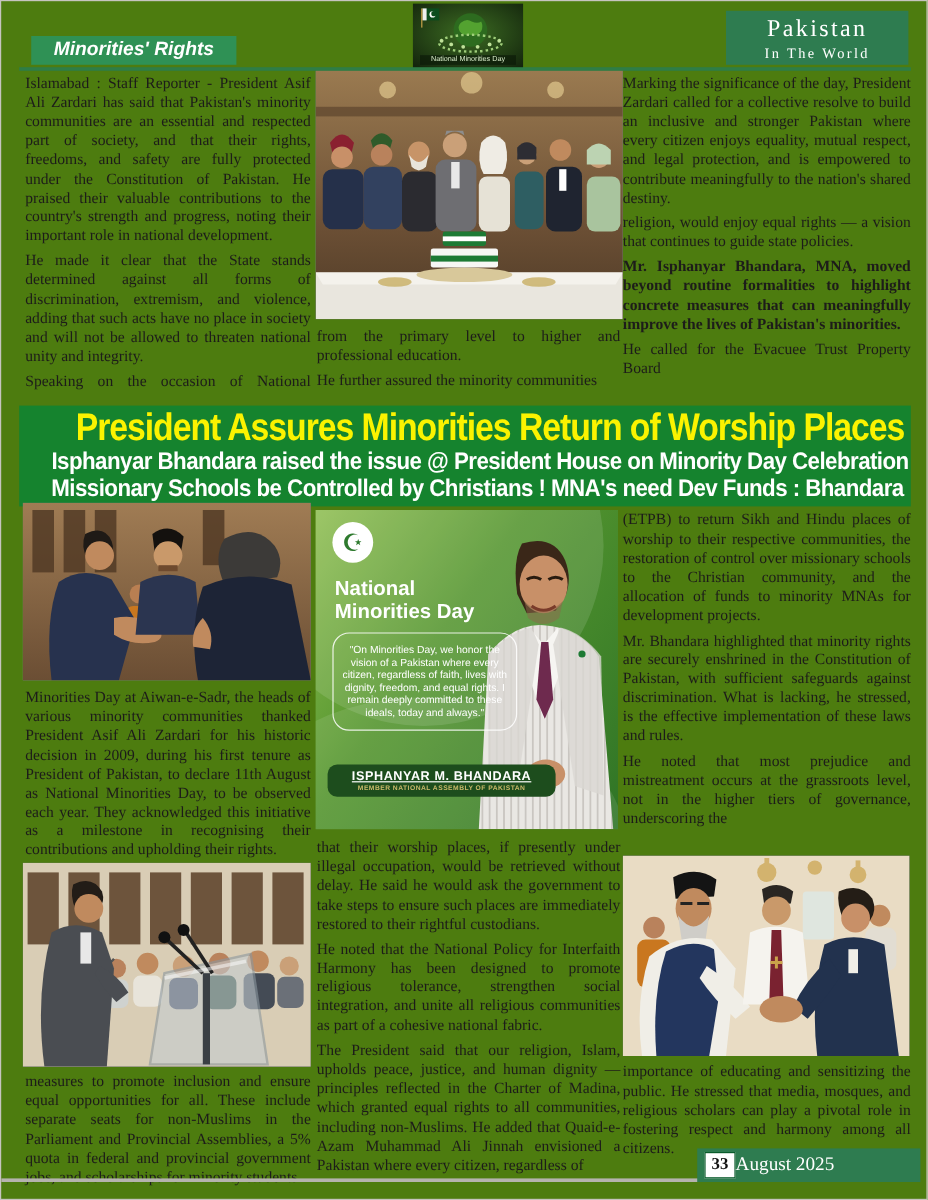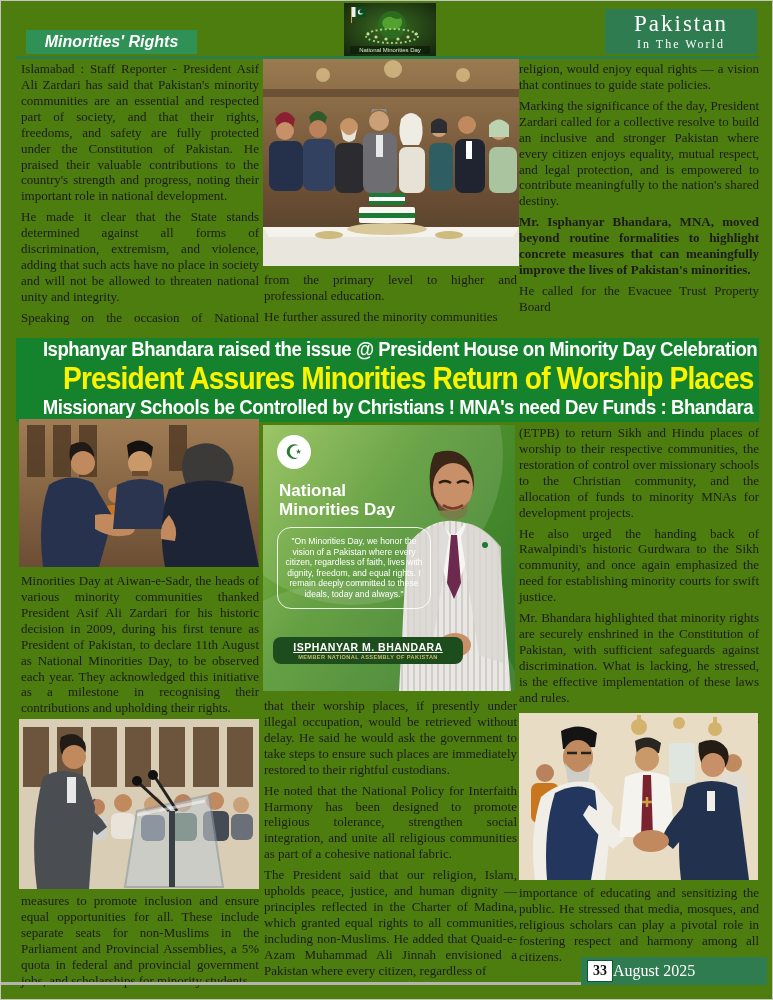--- a/index.html
+++ b/index.html
@@ -6,21 +6,21 @@
   .page{position:relative;width:773px;height:1000px;margin:0 auto;background:#4d7c0f;
         font-family:"Liberation Serif",serif;color:#1d1c1a;overflow:hidden;
         border:1px solid #c6c4bf;box-sizing:border-box;}
   
   .sec-label{position:absolute;left:25px;top:29px;width:171px;height:24px;background:#2f9155;
              display:flex;align-items:center;justify-content:center;}
   .sec-label span{font-family:"Liberation Sans",sans-serif;font-style:italic;font-weight:bold;
                   color:#fff;font-size:16px;}
   .masthead{position:absolute;left:604px;top:8px;width:152px;height:45px;background:#2e7c50;
             text-align:center;color:#fff;}
-  .masthead .m1{font-size:23px;line-height:28px;letter-spacing:2px;margin-top:1px;text-align:center;}
+  .masthead .m1{font-size:20px;line-height:28px;letter-spacing:2px;margin-top:1px;text-align:center;}
   .masthead .m2{font-size:12px;line-height:13px;letter-spacing:2px;}
   .logo{position:absolute;left:343px;top:2px;width:92px;height:54px;}
   .logo .cap{position:absolute;left:6px;bottom:3px;right:6px;text-align:center;
              font-family:"Liberation Sans",sans-serif;font-size:6px;color:#d9ecca;
              background:rgba(10,25,8,.65);line-height:8px;}
   .hdr-rule{position:absolute;left:15px;top:55px;width:743px;height:3px;background:#2e7d46;}
   
   .col{position:absolute;}
   .col p{margin:0 0 5px;font-size:13px;line-height:1.225;text-align:justify;}
   .col p.bold{font-weight:bold;}
@@ -184,29 +184,29 @@
         </g>
     </svg>
   </div>
 
   <div class="col" style="left:263px;top:271px;width:253px;">
     <p>from the primary level to higher and professional education.</p>
     <p>He further assured the minority communities</p>
   </div>
 
   <div class="col" style="left:518px;top:60px;width:240px;">
+    <p>Marking the significance of the day, President Zardari called for a collective resolve to build an inclusive and stronger Pakistan where every citizen enjoys equality, mutual respect, and legal protection, and is empowered to contribute meaningfully to the nation's shared destiny.</p>
     <p>religion, would enjoy equal rights — a vision that continues to guide state policies.</p>
-    <p>Marking the significance of the day, President Zardari called for a collective resolve to build an inclusive and stronger Pakistan where every citizen enjoys equality, mutual respect, and legal protection, and is empowered to contribute meaningfully to the nation's shared destiny.</p>
     <p class="bold">Mr. Isphanyar Bhandara, MNA, moved beyond routine formalities to highlight concrete measures that can meaningfully improve the lives of Pakistan's minorities.</p>
     <p>He called for the Evacuee Trust Property Board</p>
   </div>
 
   <div class="banner">
+    <div><span class="h1">President Assures Minorities Return of Worship Places</span></div>
     <div><span class="h2">Isphanyar Bhandara raised the issue @ President House on Minority Day Celebration</span></div>
-    <div><span class="h1">President Assures Minorities Return of Worship Places</span></div>
     <div><span class="h2">Missionary Schools be Controlled by Christians ! MNA's need Dev Funds : Bhandara</span></div>
   </div>
 
   <div class="photo" style="left:18px;top:418px;width:240px;height:148px;">
     <svg width="240" height="148" viewBox="0 0 240 148">
       <defs>
         <linearGradient id="pbg2" x1="0" y1="0" x2="0" y2="1">
           <stop offset="0" stop-color="#a07c54"></stop>
             <stop offset="1" stop-color="#6b4e34"></stop>
         </linearGradient>
@@ -332,21 +332,20 @@
   </div>
 
   <div class="col" style="left:263px;top:697px;width:253px;">
     <p>that their worship places, if presently under illegal occupation, would be retrieved without delay. He said he would ask the government to take steps to ensure such places are immediately restored to their rightful custodians.</p>
     <p>He noted that the National Policy for Interfaith Harmony has been designed to promote religious tolerance, strengthen social integration, and unite all religious communities as part of a cohesive national fabric.</p>
     <p>The President said that our religion, Islam, upholds peace, justice, and human dignity — principles reflected in the Charter of Madina, which granted equal rights to all communities, including non-Muslims. He added that Quaid-e-Azam Muhammad Ali Jinnah envisioned a Pakistan where every citizen, regardless of</p>
   </div>
 
   <div class="col" style="left:518px;top:424px;width:240px;">
     <p>(ETPB) to return Sikh and Hindu places of worship to their respective communities, the restoration of control over missionary schools to the Christian community, and the allocation of funds to minority MNAs for development projects.</p>
-    <p>He also urged the handing back of Rawalpindi's historic Gurdwara to the Sikh community, and once again emphasized the need for establishing minority courts for swift justice.</p>
     <p>Mr. Bhandara highlighted that minority rights are securely enshrined in the Constitution of Pakistan, with sufficient safeguards against discrimination. What is lacking, he stressed, is the effective implementation of these laws and rules.</p>
     <p>He noted that most prejudice and mistreatment occurs at the grassroots level, not in the higher tiers of governance, underscoring the</p>
   </div>
 
   <div class="photo" style="left:518px;top:712px;width:239px;height:167px;">
     <svg width="239" height="167" viewBox="0 0 239 167">
       <rect width="239" height="167" fill="#e9dcc4"></rect>
       <g fill="#caa24a" opacity=".7">
         <circle cx="120" cy="14" r="8"></circle>
           <circle cx="160" cy="10" r="6"></circle>

